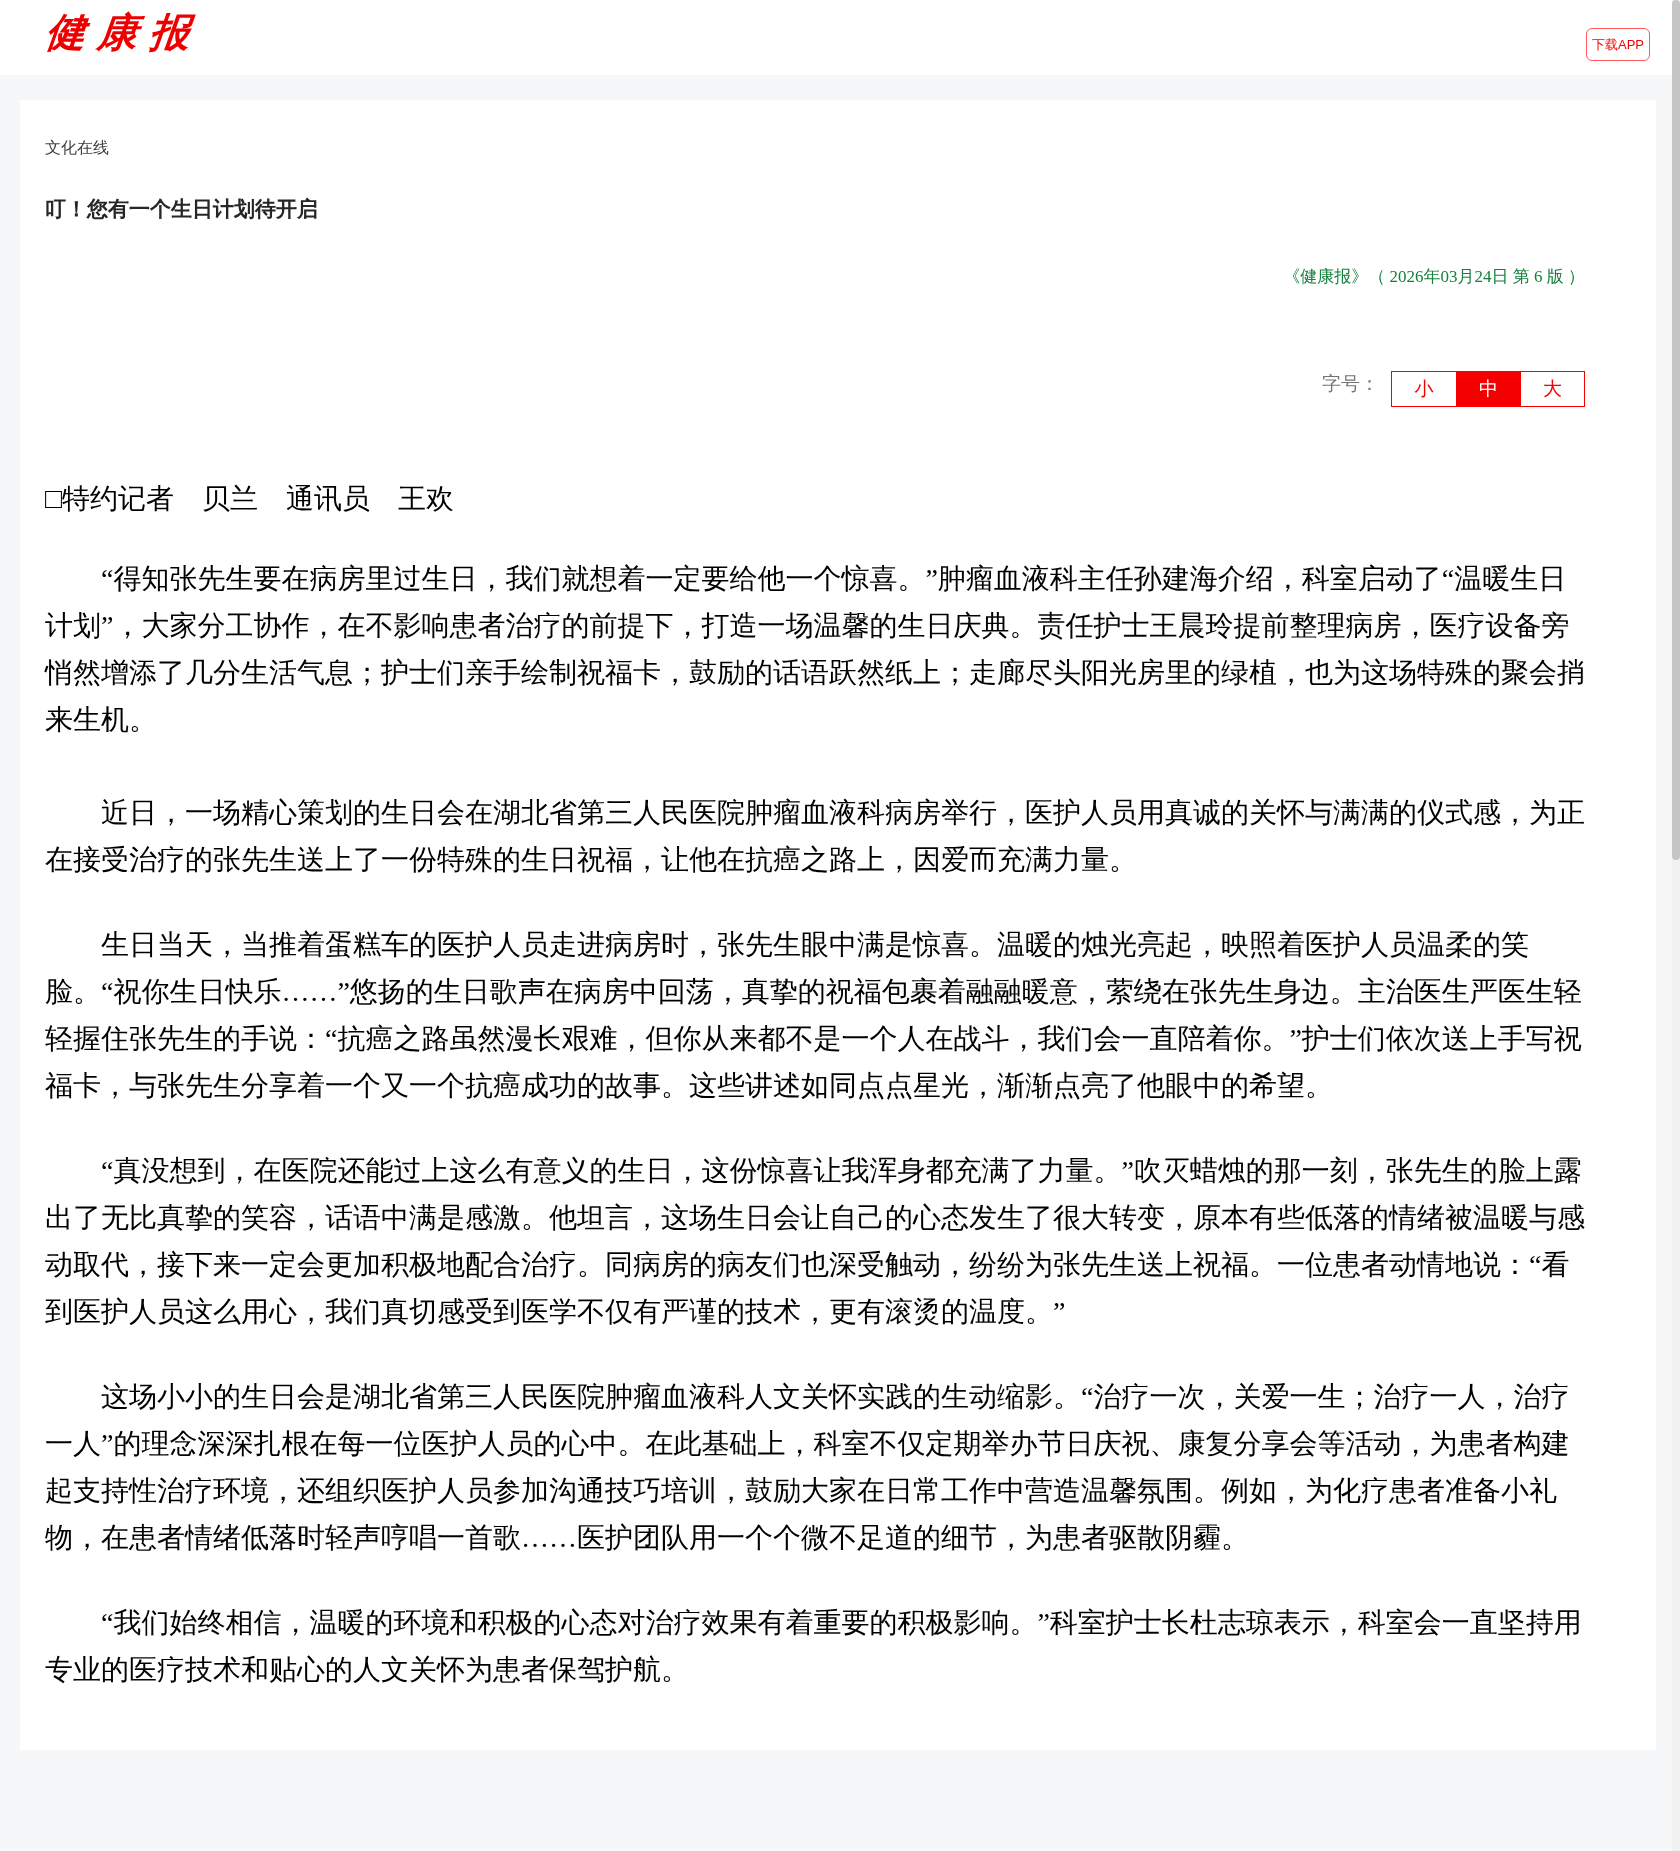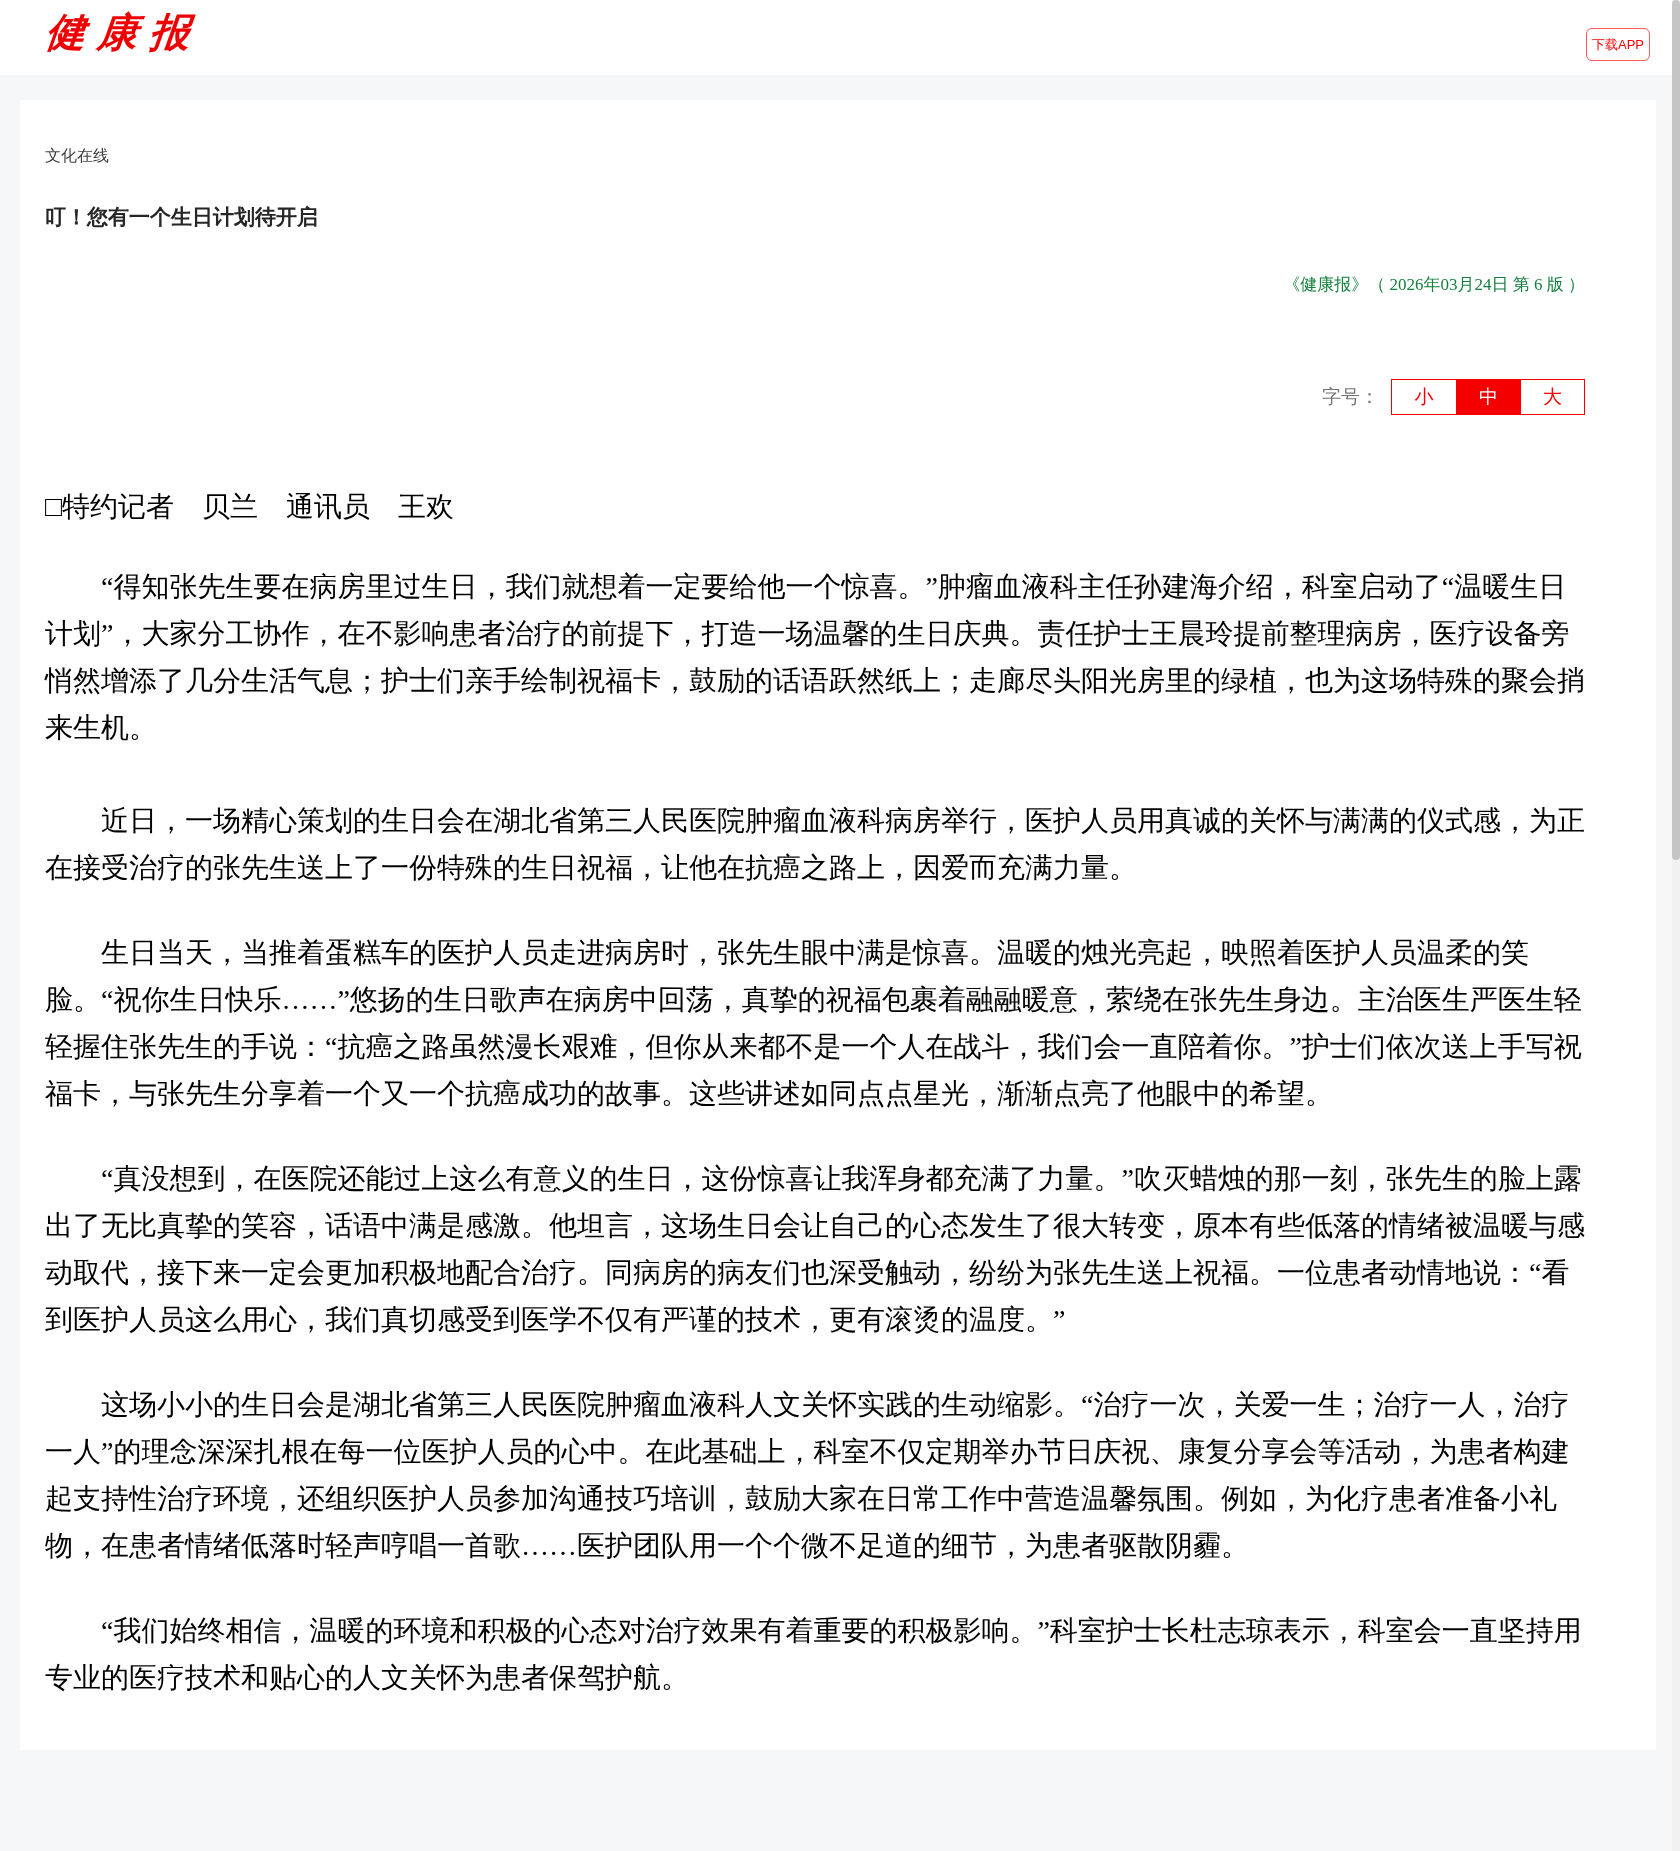--- a/index.html
+++ b/index.html
@@ -24,33 +24,33 @@
     background:#ffffff;border:1px solid #ff5a5a;border-radius:6px;
     color:#f40000;font-size:13px;line-height:31px;text-align:center;
     padding:0;cursor:pointer;font-family:"Liberation Sans",sans-serif;
   }
   
   .content-bg{padding:25px 24px 0 20px;}
   .card{
     background:#ffffff;width:1636px;height:1650px;
     box-sizing:border-box;padding:38px 0 0 25px;overflow:hidden;
   }
-  .article-inner{width:1540px;margin-top:8px;}
+  .article-inner{width:1540px;}
   .category{font-size:16px;color:#404040;line-height:20px;}
   .title{
     font-size:21px;font-weight:bold;color:#262626;
     margin:38px 0 0 0;line-height:26px;
   }
   .source{
     margin-top:44px;text-align:right;
     font-family:Liberation Serif, serif;
     font-size:17px;color:#15803d;line-height:21px;
   }
   .fontsize-row{
-    margin-top:84px;display:flex;justify-content:flex-end;align-items:center;
+    margin-top:84px;display:flex;justify-content:flex-end;
   }
   .fs-label{font-size:19px;color:#737373;margin-right:12px;}
   .fs-group{display:flex;border:1px solid #f40000;background:#fff;}
   .fs-btn{
     width:64px;height:34px;background:#ffffff;color:#f40000;
     font-size:19px;line-height:34px;text-align:center;
     border:none;border-left:1px solid #f40000;padding:0;cursor:pointer;
     font-family:"Liberation Sans",sans-serif;
   }
   .fs-btn:first-child{border-left:none;}

